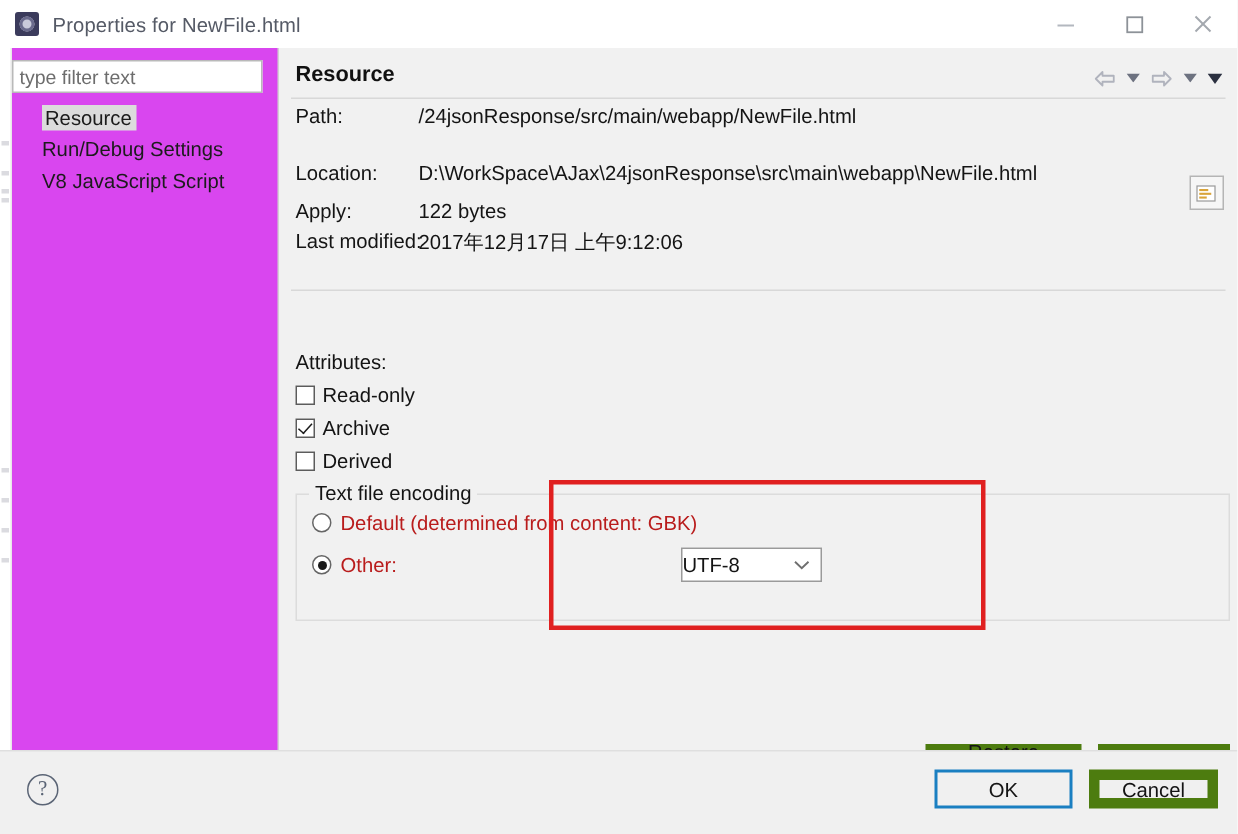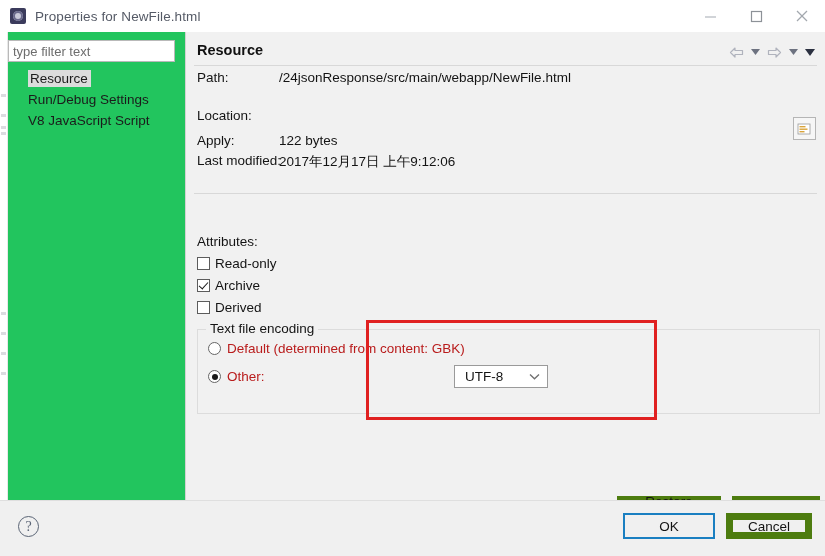--- a/index.html
+++ b/index.html
@@ -67,21 +67,21 @@
     color: #9aa0a8;
   }
   .win-btn svg { display: block; }
 
   
   .sidebar {
     position: absolute;
     left: 0; top: 32px;
     width: 186px;
     height: 468px;
-    background: #22c55e;
+    background: #d946ef;
     box-sizing: border-box;
     border-right: 1px solid #d2d2d2;
   }
   .filter-input {
     position: absolute;
     left: 8px; top: 8px;
     width: 167px; height: 22px;
     border: 1px solid #b9b9b9;
     background: #fff;
     box-sizing: border-box;
@@ -285,21 +285,21 @@
     left: 268px; top: 333px;
     width: 94px; height: 23px;
     border: 1px solid #9a9a9a;
     background: #fff;
     box-sizing: border-box;
     font-size: 13.5px;
     color: #141414;
     display: flex;
     align-items: center;
   }
-  .combo .val { margin-left: 10px; }
+  .combo .val { margin-left: 0; }
   .combo .caret {
     margin-left: auto;
     margin-right: 7px;
     display: flex;
     align-items: center;
   }
 
   .redbox {
     position: absolute;
     left: 180px; top: 288px;
@@ -456,20 +456,21 @@
 
     <div class="hr" style="top:33px"></div>
 
     <div class="fields">
       <div class="field-row">
         <div class="field-label">Path:</div>
         <div class="field-value">/24jsonResponse/src/main/webapp/NewFile.html</div>
       </div>
       <div class="field-row" style="height:34px">
         <div class="field-label" style="top:15px">Location:</div>
+        <div class="field-value" style="top:15px">D:\WorkSpace\AJax\24jsonResponse\src\main\webapp\NewFile.html</div>
       </div>
       <div class="field-row" style="height:26px">
         <div class="field-label" style="top:6px">Apply:</div>
         <div class="field-value" style="top:6px">122  bytes</div>
       </div>
       <div class="field-row">
         <div class="field-label">Last modified:</div>
         <div class="field-value">2017年12月17日 上午9:12:06</div>
       </div>
     </div>

